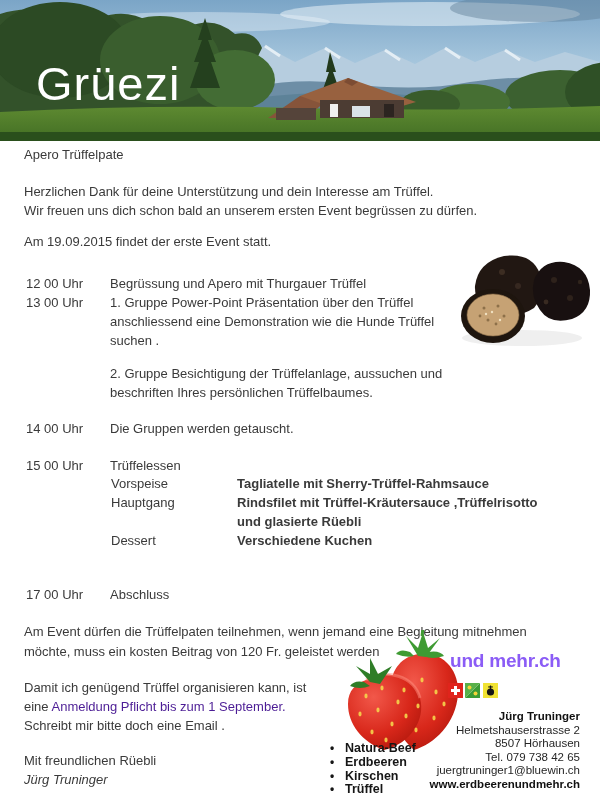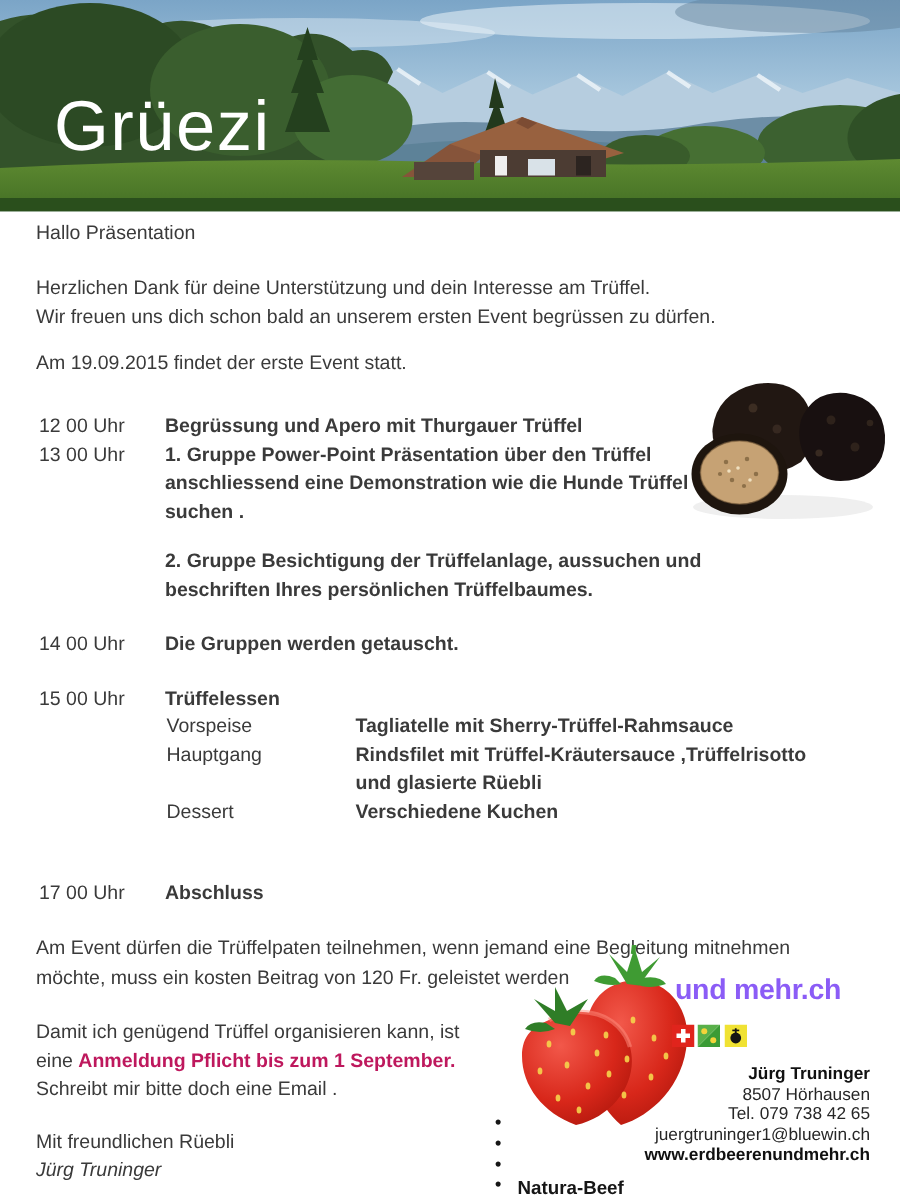--- a/index.html
+++ b/index.html
@@ -10,40 +10,40 @@
   }
   
   .hero { position:absolute; left:0; top:0; width:600px; height:118px; }
   .greeting {
     position:absolute; left:36px; top:56px; font-size:47px; color:#ffffff;
     font-family:"Liberation Sans", sans-serif; letter-spacing:1px;
   }
   
   .line { position:absolute; left:0; width:600px; height:19px; font-size:13px; white-space:nowrap; }
   .line .t { position:absolute; left:26px;text-align:right; }
-  .line .a { position:absolute; left:110px;font-weight:bold; }
+  .line .a { position:absolute; left:110px; }
   .line .c { position:absolute; left:111px; }
   .line .d { position:absolute; left:237px;font-weight:bold; }
   .para  { position:absolute; left:24px; font-size:13px; white-space:nowrap; }
-  .bold  { font-weight:bold; color:#be185d; }
+  .bold  { font-weight:normal; color:#4c1d95; }
   .italic{ font-style:italic; }
   
   .brand-logo {
     position:absolute; left:450px; top:650px; font-size:19px; font-weight:bold;
     color:#8b5cf6; letter-spacing:-0.2px; white-space:nowrap;
   }
   .flag { position:absolute; top:683px; width:15px; height:15px; }
   .contact {
     position:absolute; right:20px; top:710px; text-align:right;
     font-size:11.5px; line-height:13.6px; color:#262626; white-space:nowrap;
   }
   .contact .b { font-weight:bold; color:#111; }
   .bullet-item { position:absolute; font-size:12.5px; font-weight:bold; color:#161616; white-space:nowrap; }
   .bullet-dot  { position:absolute; left:330px; font-size:12px; color:#161616; }
-  .bullet-txt  { position:absolute; left:345px;margin-top:44px; }
+  .bullet-txt  { position:absolute; left:345px; }
   .img-abs { position:absolute; }
 </style>
 </head>
 <body>
 
 <div class="page">
 
   <div class="hero">
     <svg width="600" height="141" viewBox="0 0 600 141">
       <defs>
@@ -92,21 +92,21 @@
       <rect x="320" y="100" width="84" height="18" fill="#4c3c33"></rect>
       <rect x="352" y="106" width="18" height="11" fill="#d9e2e8"></rect>
       <rect x="330" y="104" width="8" height="13" fill="#efefef"></rect>
       <rect x="384" y="104" width="10" height="13" fill="#2c2420"></rect>
 
       <rect x="0" y="132" width="600" height="9" fill="#2a4f1c"></rect>
     </svg>
     <div class="greeting">Grüezi</div>
   </div>
 
-  <div class="para" style="top:147px">Hallo Präsentation</div>
+  <div class="para" style="top:147px">Apero Trüffelpate</div>
   <div class="para" style="top:184px">Herzlichen Dank für deine Unterstützung und dein Interesse am Trüffel.</div>
   <div class="para" style="top:203px">Wir freuen uns dich schon bald an unserem ersten Event begrüssen zu dürfen.</div>
   <div class="para" style="top:234px">Am 19.09.2015 findet  der erste Event statt.</div>
 
   <div class="line" style="top:276px">
     <span class="t">12 00 Uhr</span>
     <span class="a">Begrüssung und Apero mit Thurgauer Trüffel</span>
   </div>
   <div class="line" style="top:295px">
     <span class="t">13 00 Uhr</span>
@@ -287,19 +287,20 @@
     <span class="bullet-dot">•</span>
     <span class="bullet-txt">Kirschen</span>
   </div>
   <div class="bullet-item" style="top:782px">
     <span class="bullet-dot">•</span>
     <span class="bullet-txt">Trüffel</span>
   </div>
 
   <div class="contact">
     <div class="b">Jürg Truninger</div>
+    <div>Helmetshauserstrasse 2</div>
     <div>8507 Hörhausen</div>
     <div>Tel. 079 738 42 65</div>
     <div>juergtruninger1@bluewin.ch</div>
     <div class="b">www.erdbeerenundmehr.ch</div>
   </div>
 
 </div>
 
 </body></html>

